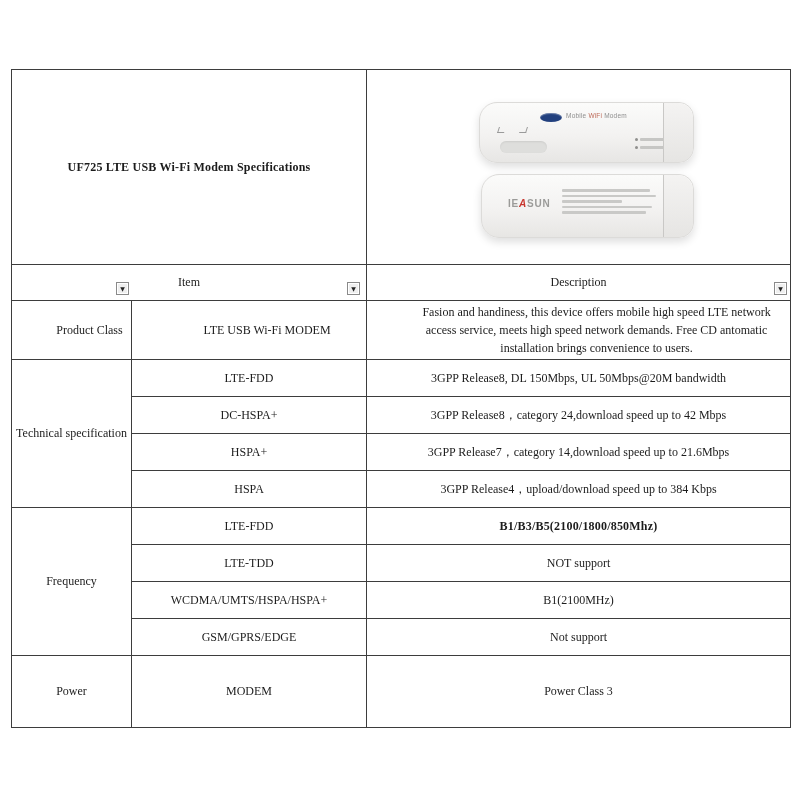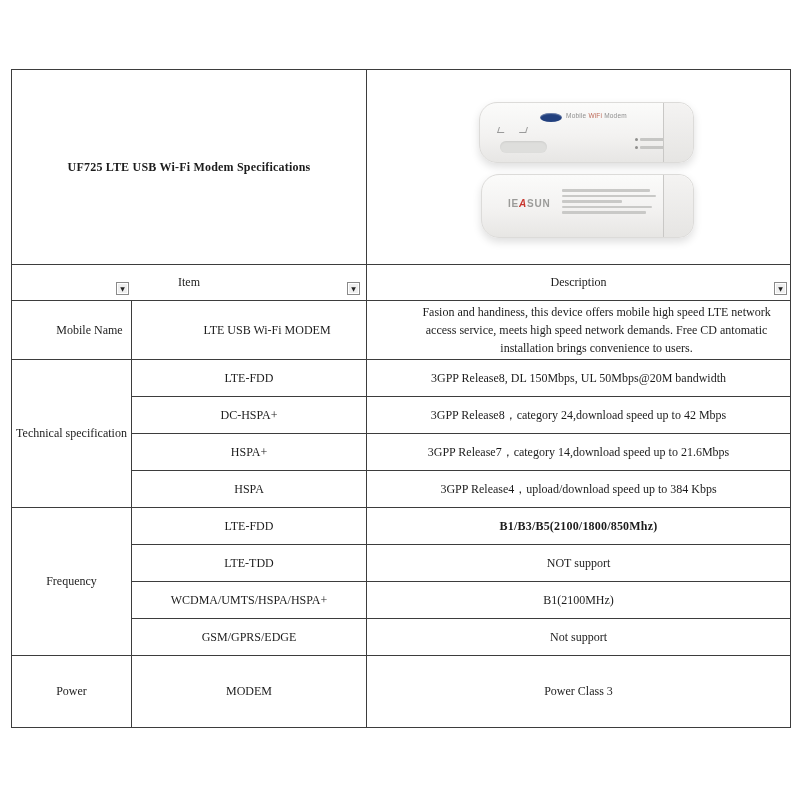--- a/index.html
+++ b/index.html
@@ -95,21 +95,21 @@
 
         </td>
       </tr>
 
       <tr class="r-header">
         <td colspan="2" class="header-cell">Item</td>
         <td class="header-cell">Description</td>
       </tr>
 
       <tr class="r-product">
-        <td>Mobile Name</td>
+        <td>Product Class</td>
         <td>LTE USB Wi-Fi MODEM</td>
         <td>
               <div class="desc-par">Fasion and handiness, this device offers mobile high speed LTE network access service,  meets high speed network demands. Free CD antomatic installation brings convenience to users.</div>
             </td>
       </tr>
 
       <tr class="r-mid">
         <td rowspan="4">Technical specification</td>
         <td>LTE-FDD</td>
         <td>3GPP Release8, DL 150Mbps, UL 50Mbps@20M bandwidth</td>

